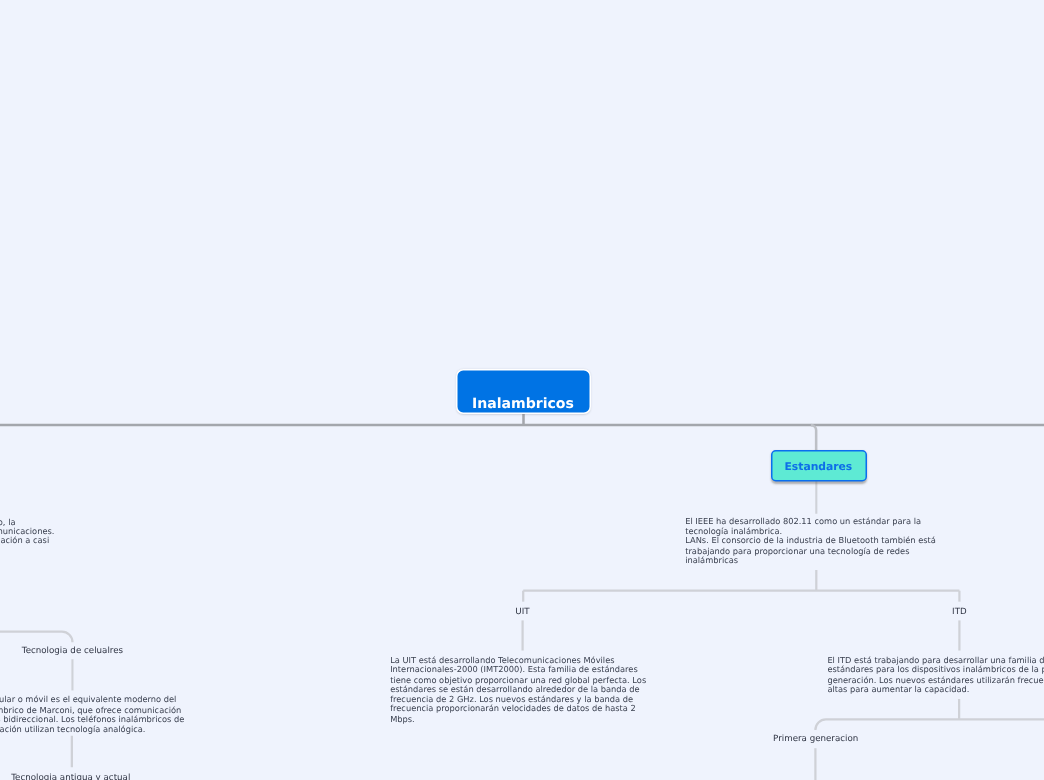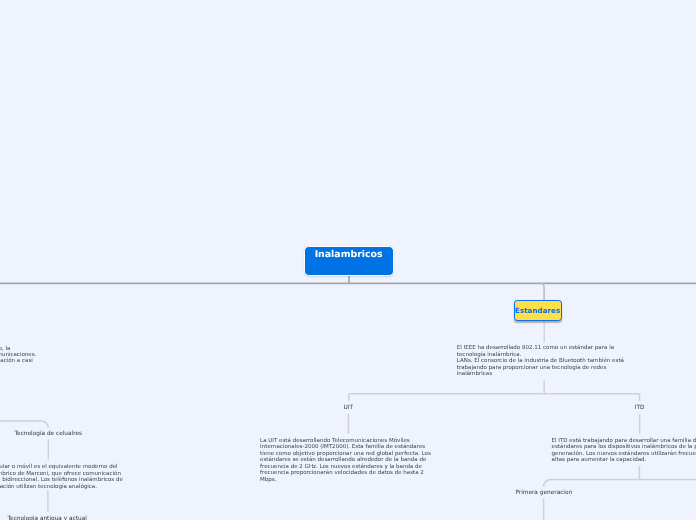--- a/index.html
+++ b/index.html
@@ -17,27 +17,27 @@
   svg.links g.lvl1 path{stroke:#a3a6ac;stroke-width:1.7;}
   svg.links g.lvl2 path{stroke:#bdc0c6;stroke-width:1.7;}
   svg.links g.lvl3 path{stroke:#cfd2d8;stroke-width:1.4;}
   svg.links g.lvl4 path{stroke:#cfd1d7;stroke-width:1.5;}
 
   .node{position:absolute;box-sizing:border-box;}
 
   .root-node{
     left:303.6px;top:246.1px;width:90px;height:29.5px;
     background:#0073e4;border:1.7px solid #ffffff;border-radius:4.8px;
-    display:flex;align-items:flex-start;justify-content:center;
+    display:flex;align-items:flex-end;justify-content:center;
     color:#ffffff;font-weight:bold;font-size:9.4px;transform:translateZ(0);padding-top:2.4px;
     box-shadow:0 0.6px 1.2px rgba(90,95,105,.20);
   }
   .l1-node{
-    left:513.6px;top:299.8px;width:48px;height:21.3px;
-    background:#fde047;border:1.5px solid #0a6ef0;border-radius:3.2px;
+    left:513.6px;top:299.8px;width:64px;height:21.3px;
+    background:#5eead4;border:1.5px solid #0a6ef0;border-radius:3.2px;
     display:flex;align-items:center;justify-content:center;
     color:#0d6ee8;font-weight:bold;font-size:7.18px;transform:translateZ(0);
     box-shadow:0 1.1px 1.4px rgba(105,100,95,.48);
   }
   .label{
     position:absolute;color:#2f3443;font-size:5.8px;white-space:nowrap;
     transform:translateX(-50%) translateZ(0);line-height:7px;
     padding:2.5px 3px;
   }
   .para{

